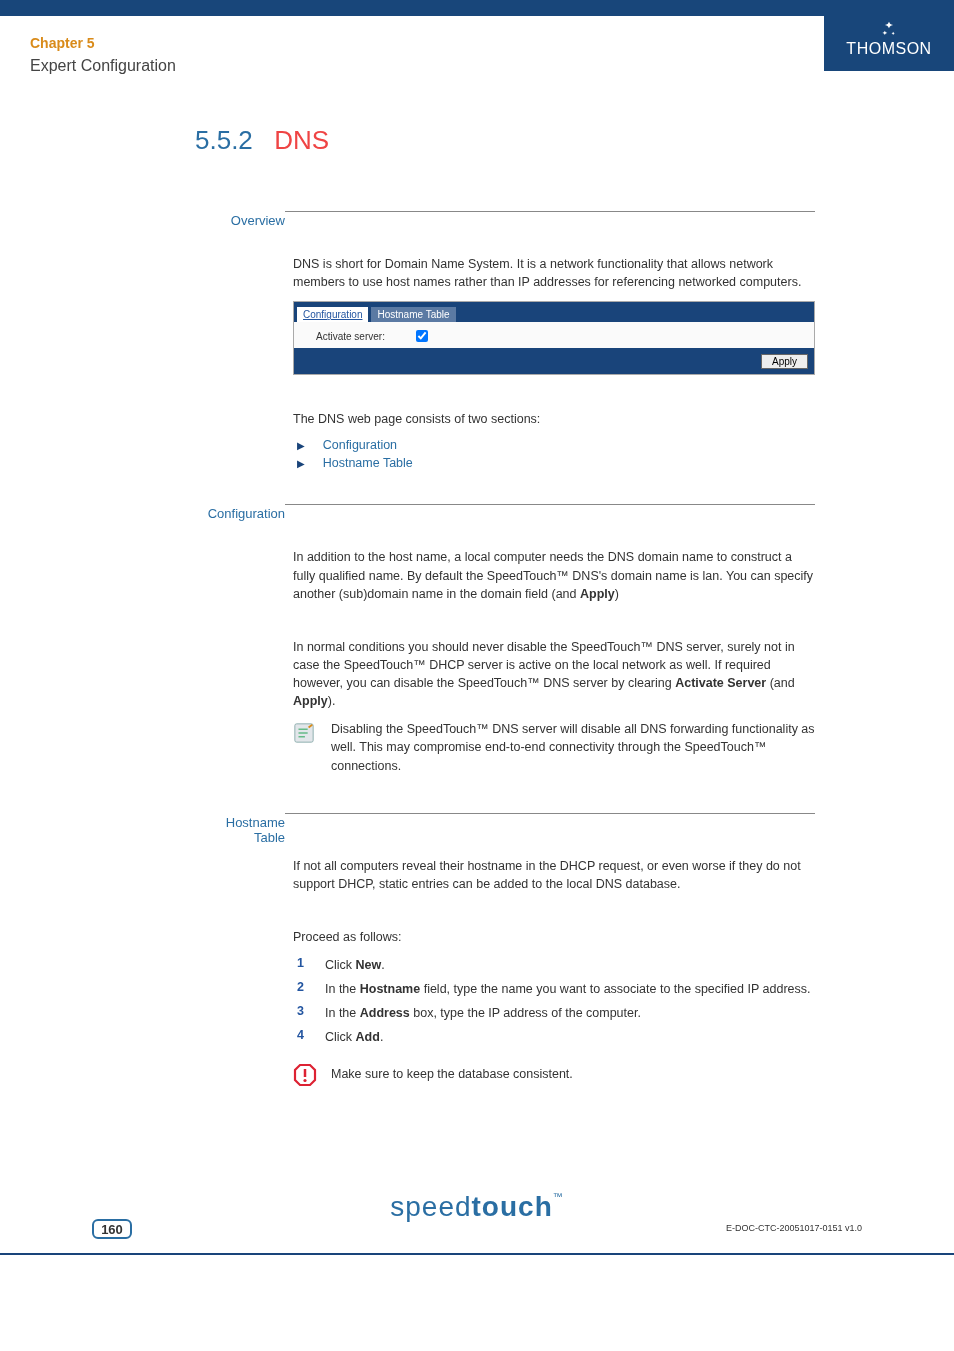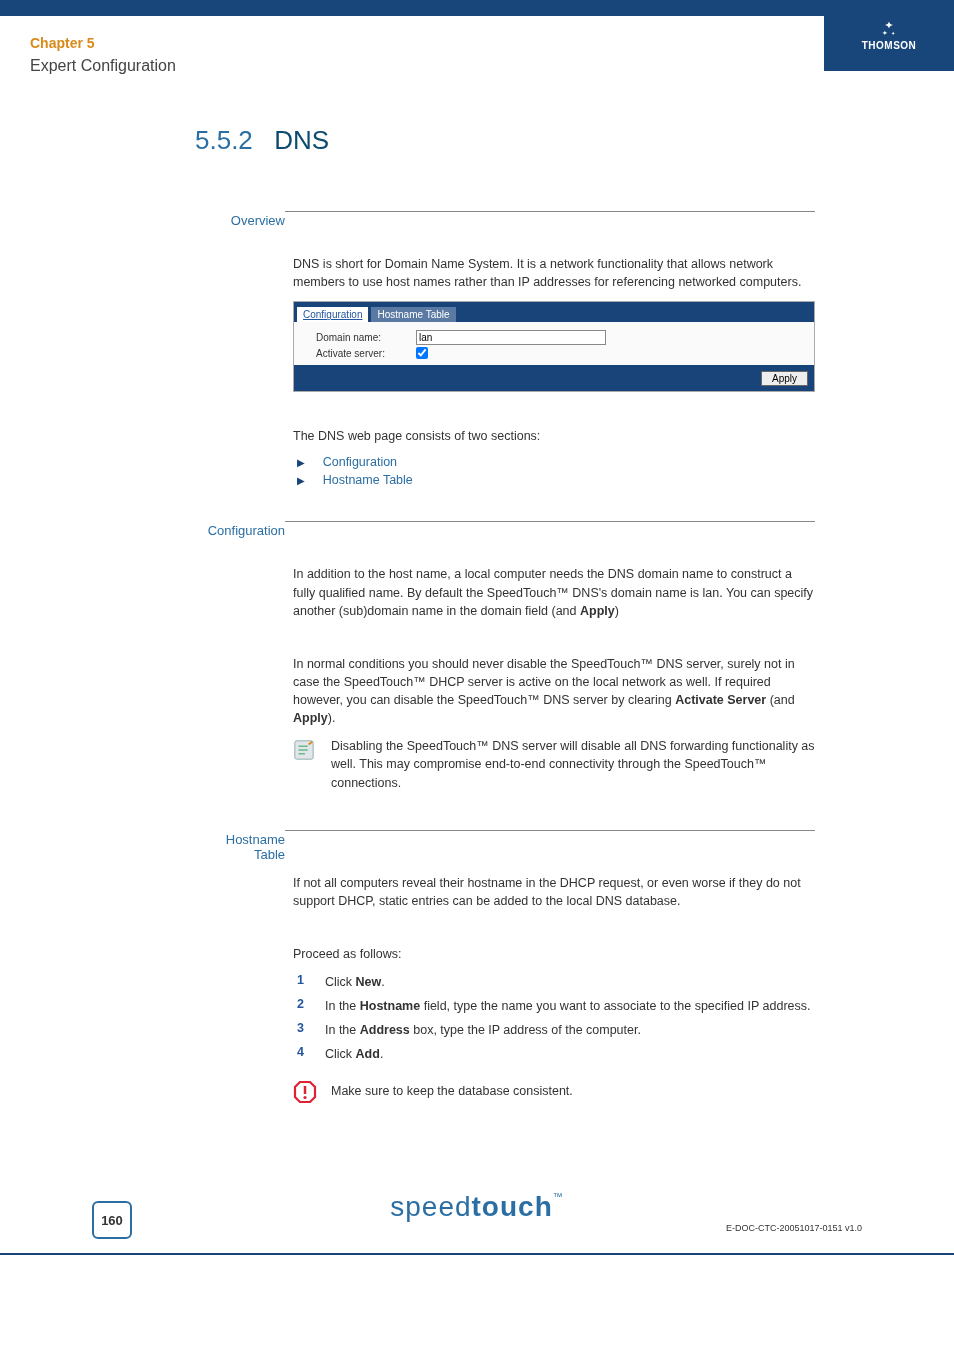--- a/index.html
+++ b/index.html
@@ -15,26 +15,26 @@
   .header-bar { height: 16px; background:#18467a; }
   .chapter-block { position:absolute; left:30px; top:35px; }
   .chapter-title { color:#d98b1a; font-weight:bold; font-size:14px; }
   .chapter-sub { color:#444; font-size:16px; margin-top:6px; }
 
   .brand-box {
     position:absolute; right:0; top:16px; width:130px; height:55px;
     background:#18467a; color:#fff; text-align:center;
   }
   .brand-box svg { display:block; margin:4px auto 0; }
-  .brand-text { font-weight:bold; font-size:10px; letter-spacing:0.5px; }
+  .brand-text { font-weight:normal; font-size:16px; letter-spacing:0.5px; }
 
   .content { position:absolute; left:195px; top:125px; width:620px; }
 
   .sec-num { color:#2a6ea3; font-size:26px; font-weight:normal; }
-  .sec-title { color:#0c4a6e; font-size:26px; margin-left:18px; }
+  .sec-title { color:#ef4444; font-size:26px; margin-left:18px; }
 
   .subsection { display:flex; margin-top:55px; }
   .sub-label { width:90px; text-align:right; color:#2a6ea3; font-size:13px; padding-top:2px; flex-shrink:0; }
   .sub-body { flex:1; padding-left:8px; border-top:1px solid #888; padding-top:8px; }
 
   .para { margin-bottom:10px; line-height:1.45; color:#333;margin-top:35px; }
 
   .ui-capture { margin:10px 0 14px; border:1px solid #aaa; font-size:10px; }
   .ui-tabs { background:#19447a; padding:0; height:20px; display:flex; align-items:flex-end; }
   .ui-tab { display:inline-block; color:#fff; background:#5b7aa3; padding:2px 6px; margin-left:2px; font-size:10px; cursor:pointer; }
@@ -64,21 +64,21 @@
 
   .footer-logo {
     position:absolute; left:0; right:0; bottom:128px; text-align:center;
     color:#2a6ea3; font-size:28px; letter-spacing:1px;
   }
   .footer-logo .thin { font-weight:300; }
   .footer-logo .bold { font-weight:700; }
   .footer-logo .tm { font-size:10px; vertical-align:top; }
 
   .page-num-box {
-    position:absolute; left:92px; bottom:112px; width:40px; height:38px;
+    position:absolute; left:92px; bottom:112px; width:40px; height:20px;
     border:2px solid #2a6ea3; border-radius:6px; display:flex; align-items:center; justify-content:center;
     font-weight:bold; color:#333; font-size:13px;
   }
   .doc-id {
     position:absolute; right:92px; bottom:118px; font-size:9px; color:#333;
   }
   .footer-bar { position:absolute; left:0; right:0; bottom:96px; height:2px; background:#19447a; }
 </style>
 </head>
 <body>
@@ -107,24 +107,20 @@
     <div class="sub-label">Overview</div>
     <div class="sub-body">
       <p class="para">DNS is short for Domain Name System. It is a network functionality that allows network members to use host names rather than IP addresses for referencing networked computers.</p>
 
       <div class="ui-capture">
         <div class="ui-tabs">
           <span class="ui-tab active">Configuration</span>
           <span class="ui-tab">Hostname Table</span>
         </div>
         <div class="ui-body">
-          <div class="ui-row">
-            <label>Domain name:</label>
-            <input type="text" value="lan" style="">
-          </div>
           <div class="ui-row">
             <label>Activate server:</label>
             <input type="checkbox" checked="" style="">
           </div>
         </div>
         <div class="ui-footer">
           <button>Apply</button>
         </div>
       </div>
 

